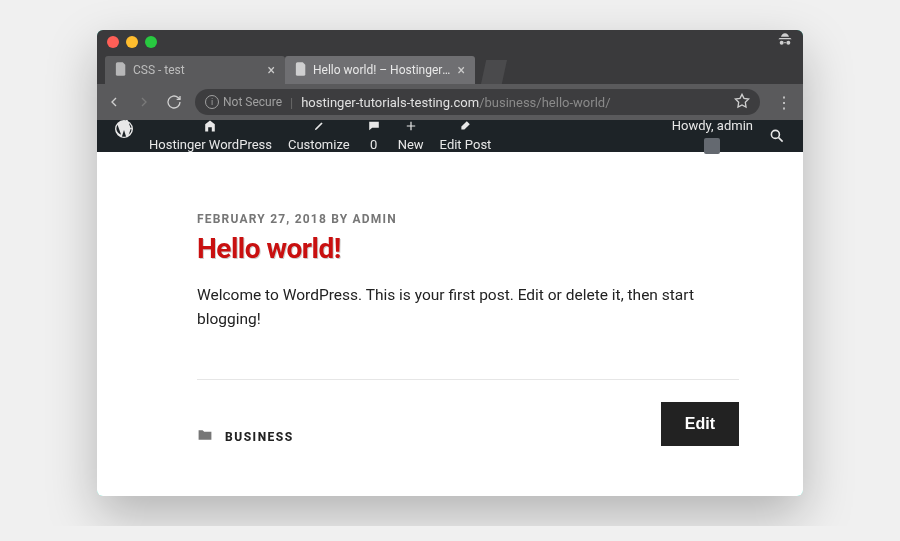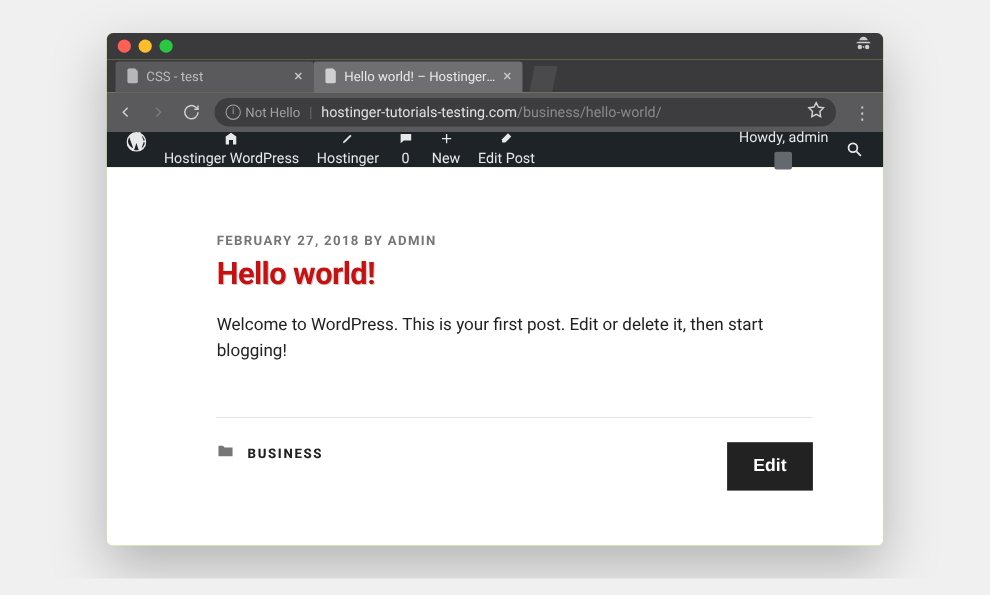--- a/index.html
+++ b/index.html
@@ -6,21 +6,21 @@
     body {
       font-family: -apple-system, BlinkMacSystemFont, "Segoe UI", Roboto, sans-serif;
       background: #f0f0f0;
       display: flex;
       justify-content: center;
       align-items: flex-start;
       padding: 30px;
     }
     .window {
       width: 706px;
-      background: #bef264;
+      background: #5eead4;
       border-radius: 6px;
       overflow: hidden;
       box-shadow: 0 20px 50px rgba(0,0,0,0.25);
     }
     
     .titlebar {
       height: 24px;
       background: #3a3a3c;
       display: flex;
       align-items: center;
@@ -154,21 +154,21 @@
       font-size: 15.5px;
       line-height:1.55;
     }
     .divider {
       border:none;
       border-top:1px solid #e6e6e6;
       margin: 48px 0 22px 0;
     }
     .footer-row {
       display:flex;
-      align-items:flex-start;
+      align-items:flex-end;
       justify-content: space-between;
     }
     .cat-wrap {
       display:flex;
       align-items:center;
       gap:12px;
       color:#222;
     }
     .folder-icon { color:#767676; }
     .folder-icon svg { width:16px; height:14px; }
@@ -242,21 +242,21 @@
     </span>
     <span class="nav-icon">
       <svg viewBox="0 0 24 24" fill="none" stroke="#cfcfcf" stroke-width="2">
           <path d="M21 12a9 9 0 11-3-6.7L21 8"></path>
           <path d="M21 3v5h-5"></path>
         </svg>
     </span>
     <div class="addressbar">
       <span class="url-secure">
         <span class="info-icon">i</span>
-        <span>Not Hello</span>
+        <span>Not Secure</span>
       </span>
       <span class="url-divider">|</span>
       <span>
         <span class="url-host">hostinger-tutorials-testing.com</span><span class="url-path">/business/hello-world/</span>
       </span>
       <span class="star-icon">
         <svg width="16" height="16" viewBox="0 0 24 24" fill="none" stroke="#cfcfcf" stroke-width="2">
             <path d="M12 2l3 6 7 1-5 5 1 7-6-3-6 3 1-7-5-5 7-1 3-6z"></path>
           </svg>
       </span>
@@ -273,21 +273,21 @@
     <div class="item">
       <svg viewBox="0 0 20 20" fill="#e8e8e8">
           <path d="M10 1L2 7v12h5v-7h6v7h5V7L10 1z"></path>
         </svg>
       <span>Hostinger WordPress</span>
     </div>
     <div class="item">
       <svg viewBox="0 0 20 20" fill="#e8e8e8">
           <path d="M4 14l10-10 2 2L6 16l-3 1 1-3z"></path>
         </svg>
-      <span>Hostinger</span>
+      <span>Customize</span>
     </div>
     <div class="item">
       <svg viewBox="0 0 20 20" fill="#e8e8e8">
           <path d="M2 3h16v10H7l-5 4V3z"></path>
         </svg>
       <span>0</span>
     </div>
     <div class="item">
       <svg viewBox="0 0 20 20" fill="#e8e8e8">
           <path d="M9 3h2v6h6v2h-6v6H9v-6H3V9h6V3z"></path>

